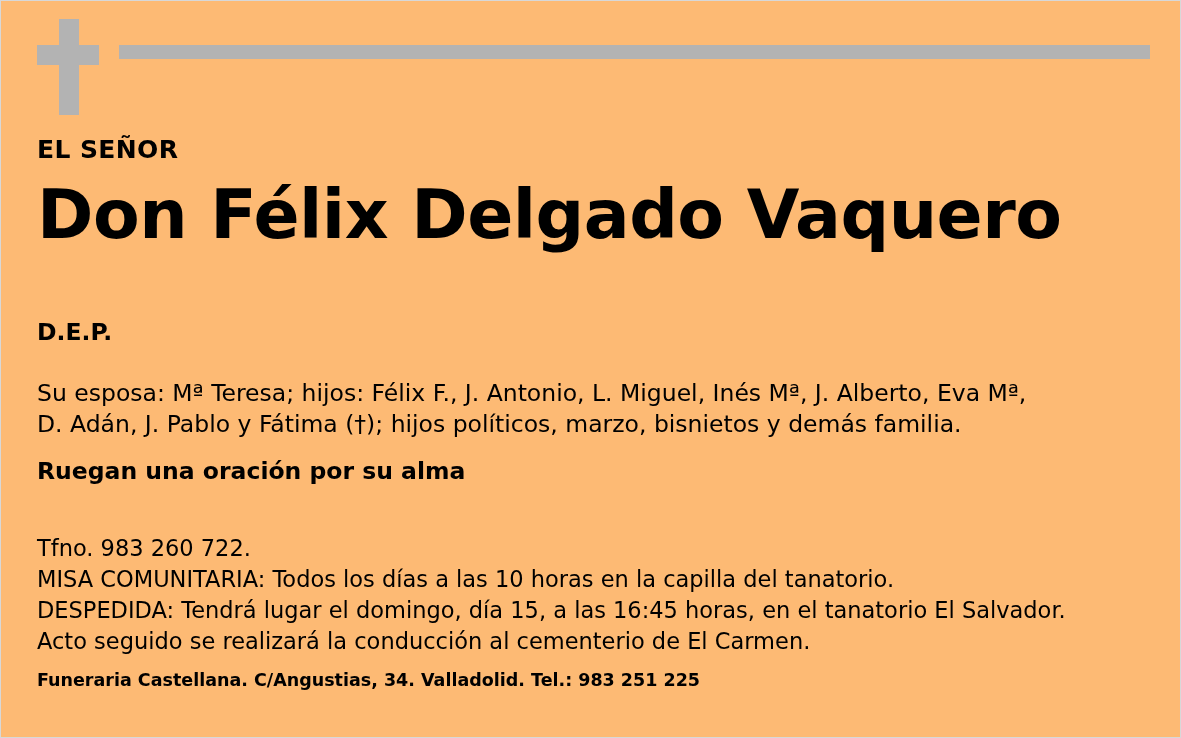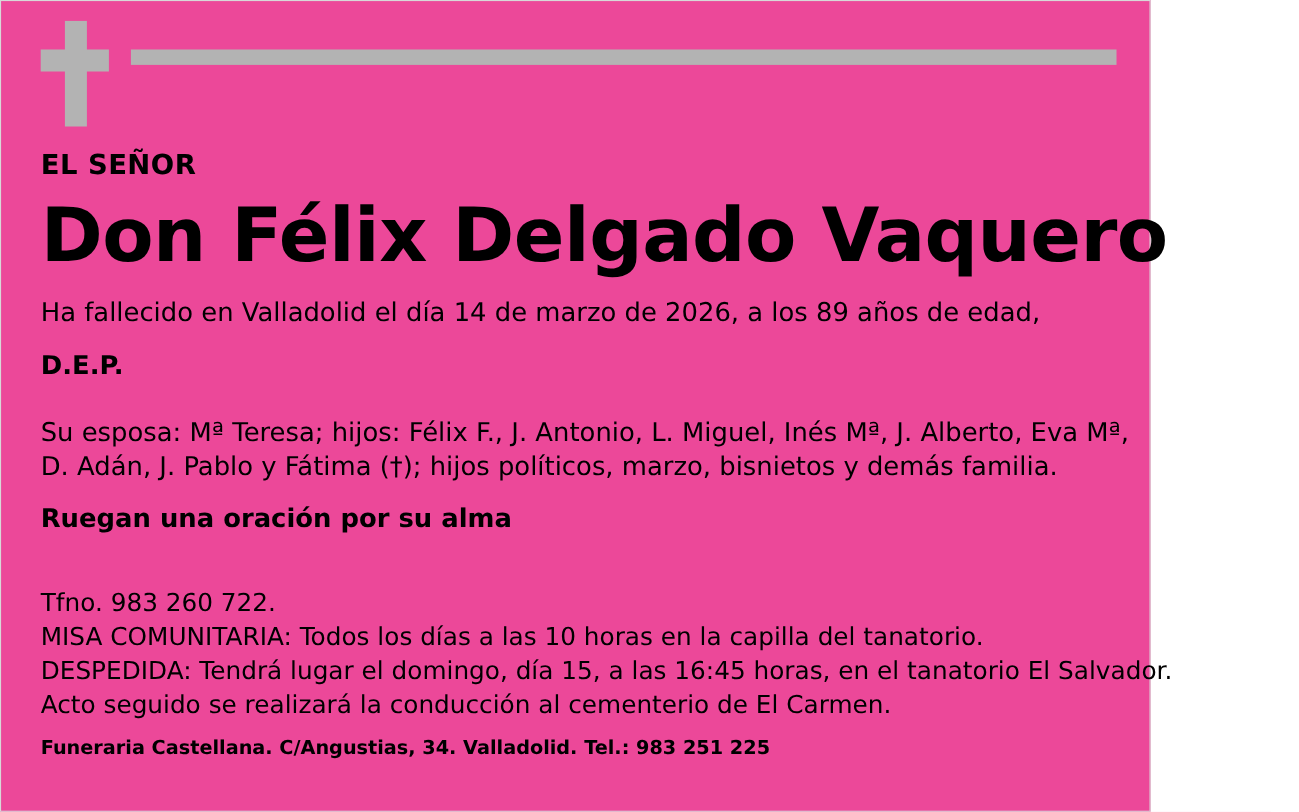--- a/index.html
+++ b/index.html
@@ -10,24 +10,24 @@
   body {
     width: 1181px;
     height: 738px;
     font-family: "DejaVu Sans", sans-serif;
     color: #000000;
     -webkit-font-smoothing: antialiased;
   }
 
   .obituary {
     position: relative;
-    width: 1046px;
+    width: 1181px;
     height: 738px;
     box-sizing: border-box;
-    background: #ec4899;
+    background: #fdba74;
     border: 1px solid #d8d8d8;
   }
 
   
   .header-band {
     position: relative;
     height: 118px;
   }
   .cross {
     position: absolute;
@@ -126,21 +126,21 @@
     <div class="rule-bar"></div>
   </div>
 
   <div class="content">
 
     <p class="eyebrow">EL SEÑOR</p>
 
     <h1 class="deceased-name">Don Félix Delgado Vaquero</h1>
 
     <p class="para">
-      <span class="nowrap">Ha fallecido en Valladolid el día 14 de marzo de 2026, a los 89 años de edad,</span><br>
+      <br>
     </p>
 
     <p class="bold-line">D.E.P.</p>
 
     <p class="para tight">
       <span class="nowrap">Su esposa: Mª Teresa; hijos: Félix F., J. Antonio, L. Miguel, Inés Mª, J. Alberto, Eva Mª,</span><br>
       <span class="nowrap">D. Adán, J. Pablo y Fátima (†); hijos políticos, marzo, bisnietos y demás familia.</span>
     </p>
 
     <p class="bold-line">Ruegan una oración por su alma</p>

